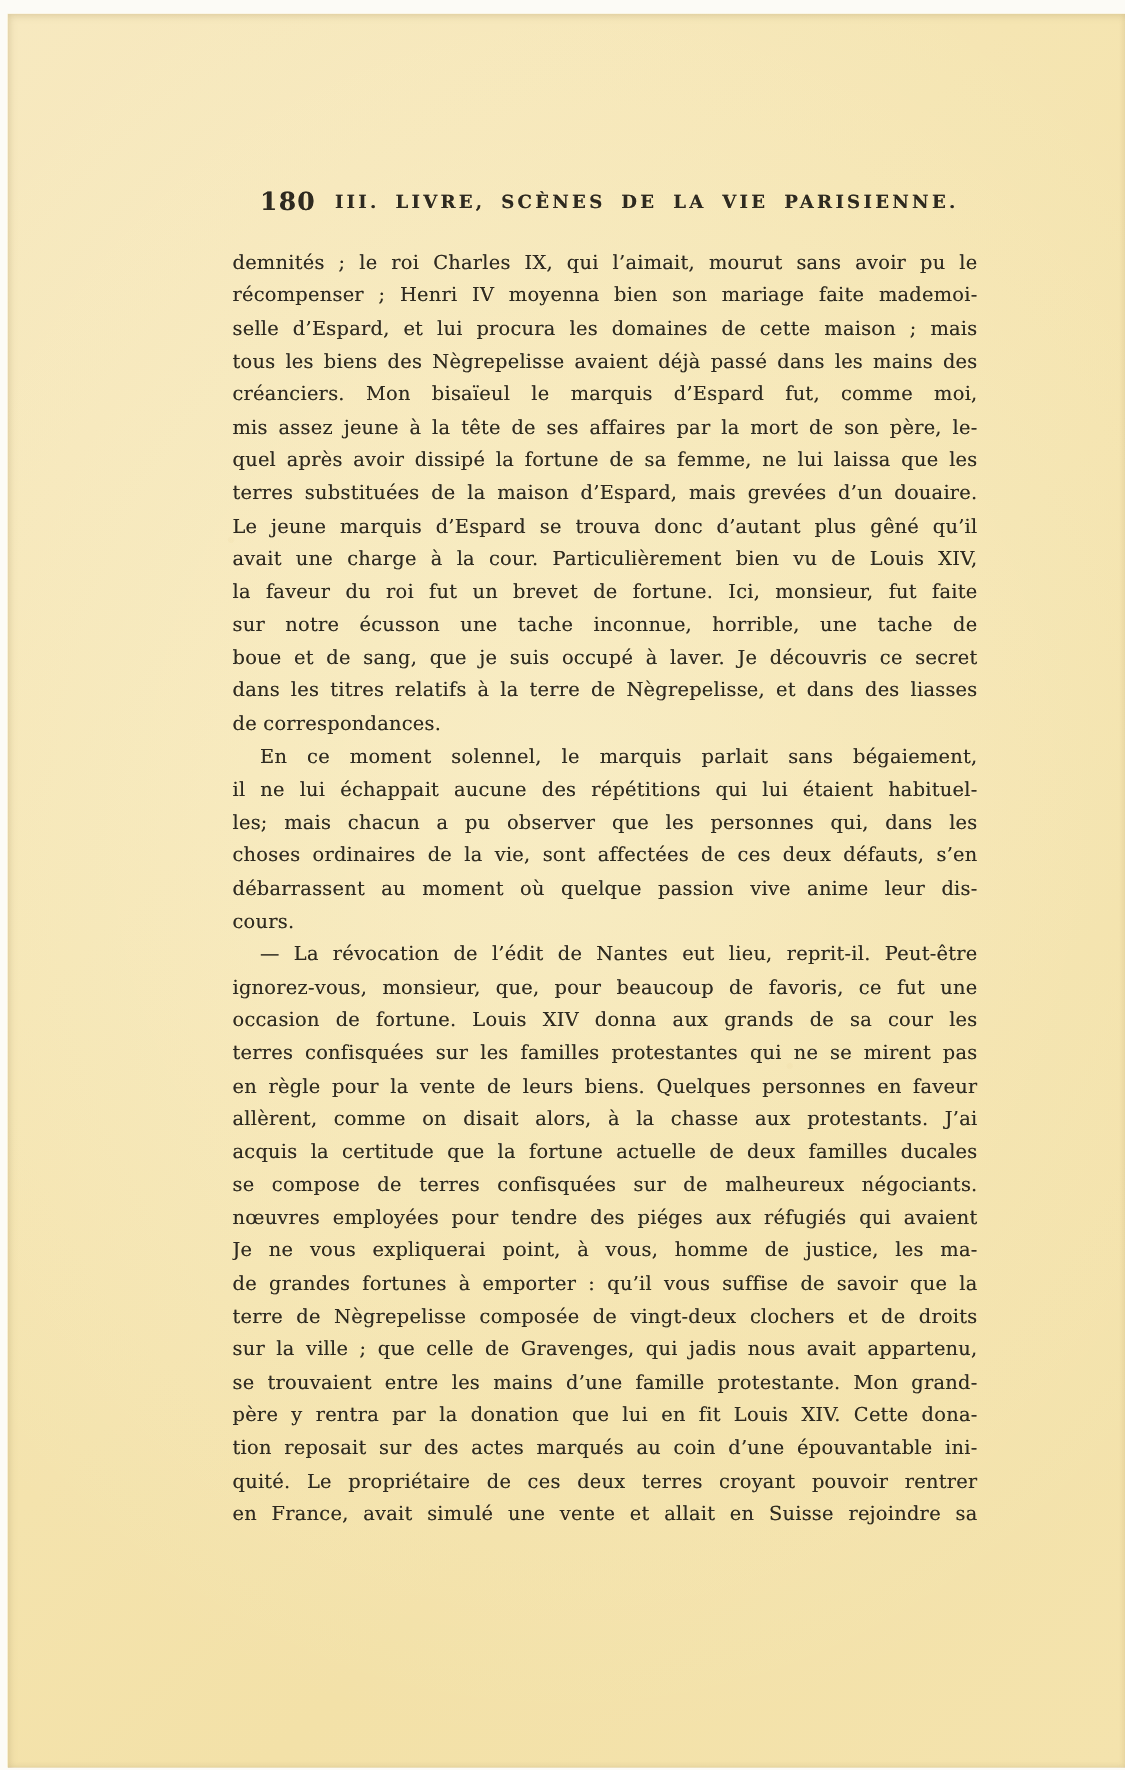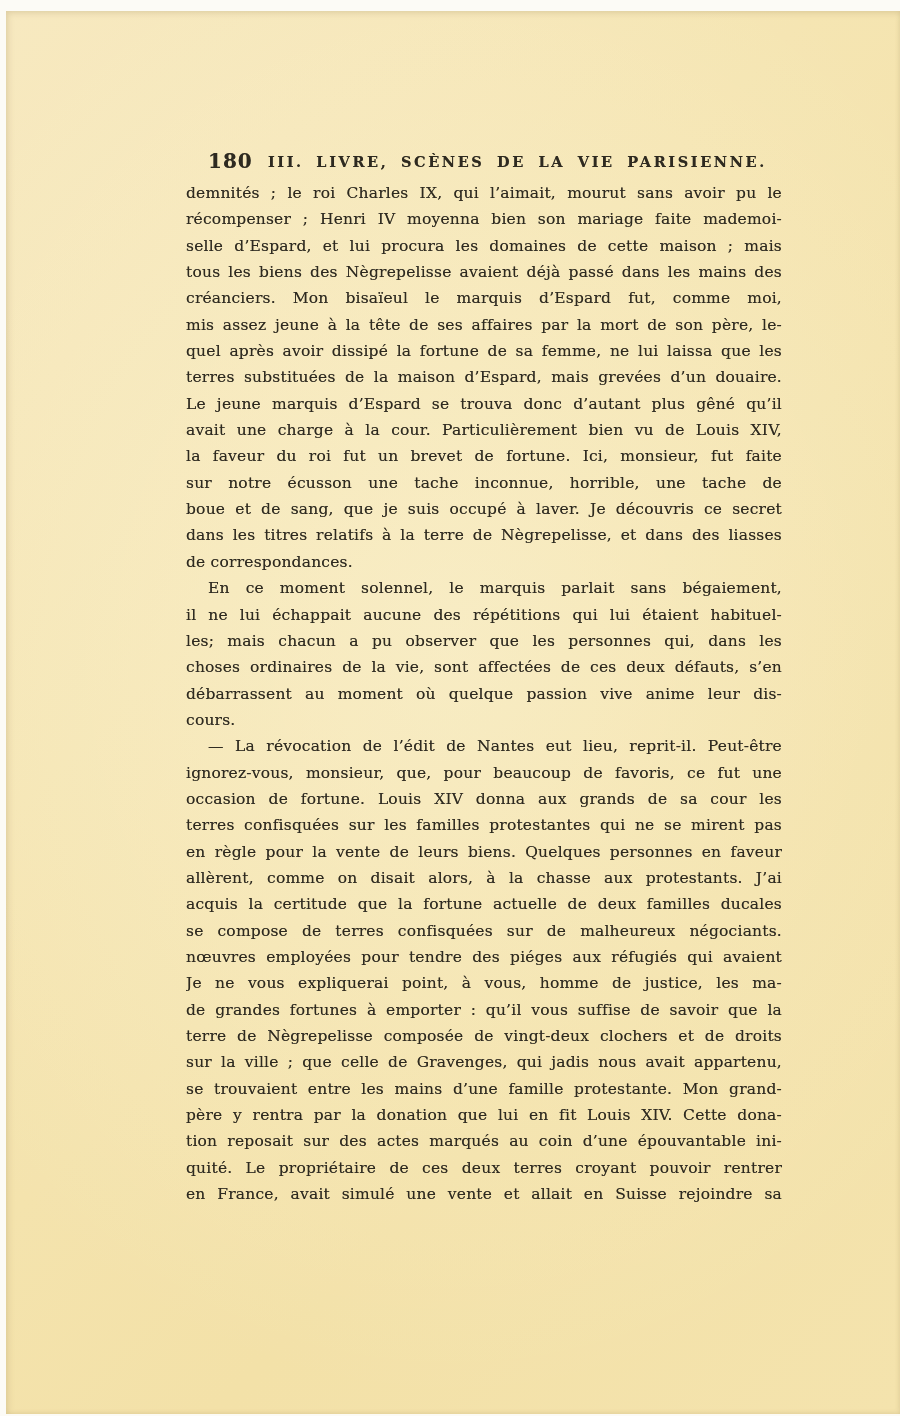--- a/index.html
+++ b/index.html
@@ -61,21 +61,21 @@
   .running-title {
     flex: 1 1 auto;
     text-align: center;
     font-size: 14.5px;
     font-weight: bold;
     letter-spacing: 2.6px;
     word-spacing: 5px;
     white-space: nowrap;
   }
   .body-text {
-    margin-top: 4px;
+    margin-top: 21px;
   }
   .ln {
     height: 26.35px;
     line-height: 26.35px;
     font-size: 15.5px;
     letter-spacing: 0.2px;
     text-align: justify;
     text-align-last: justify;
     overflow: hidden;
     white-space: nowrap;

